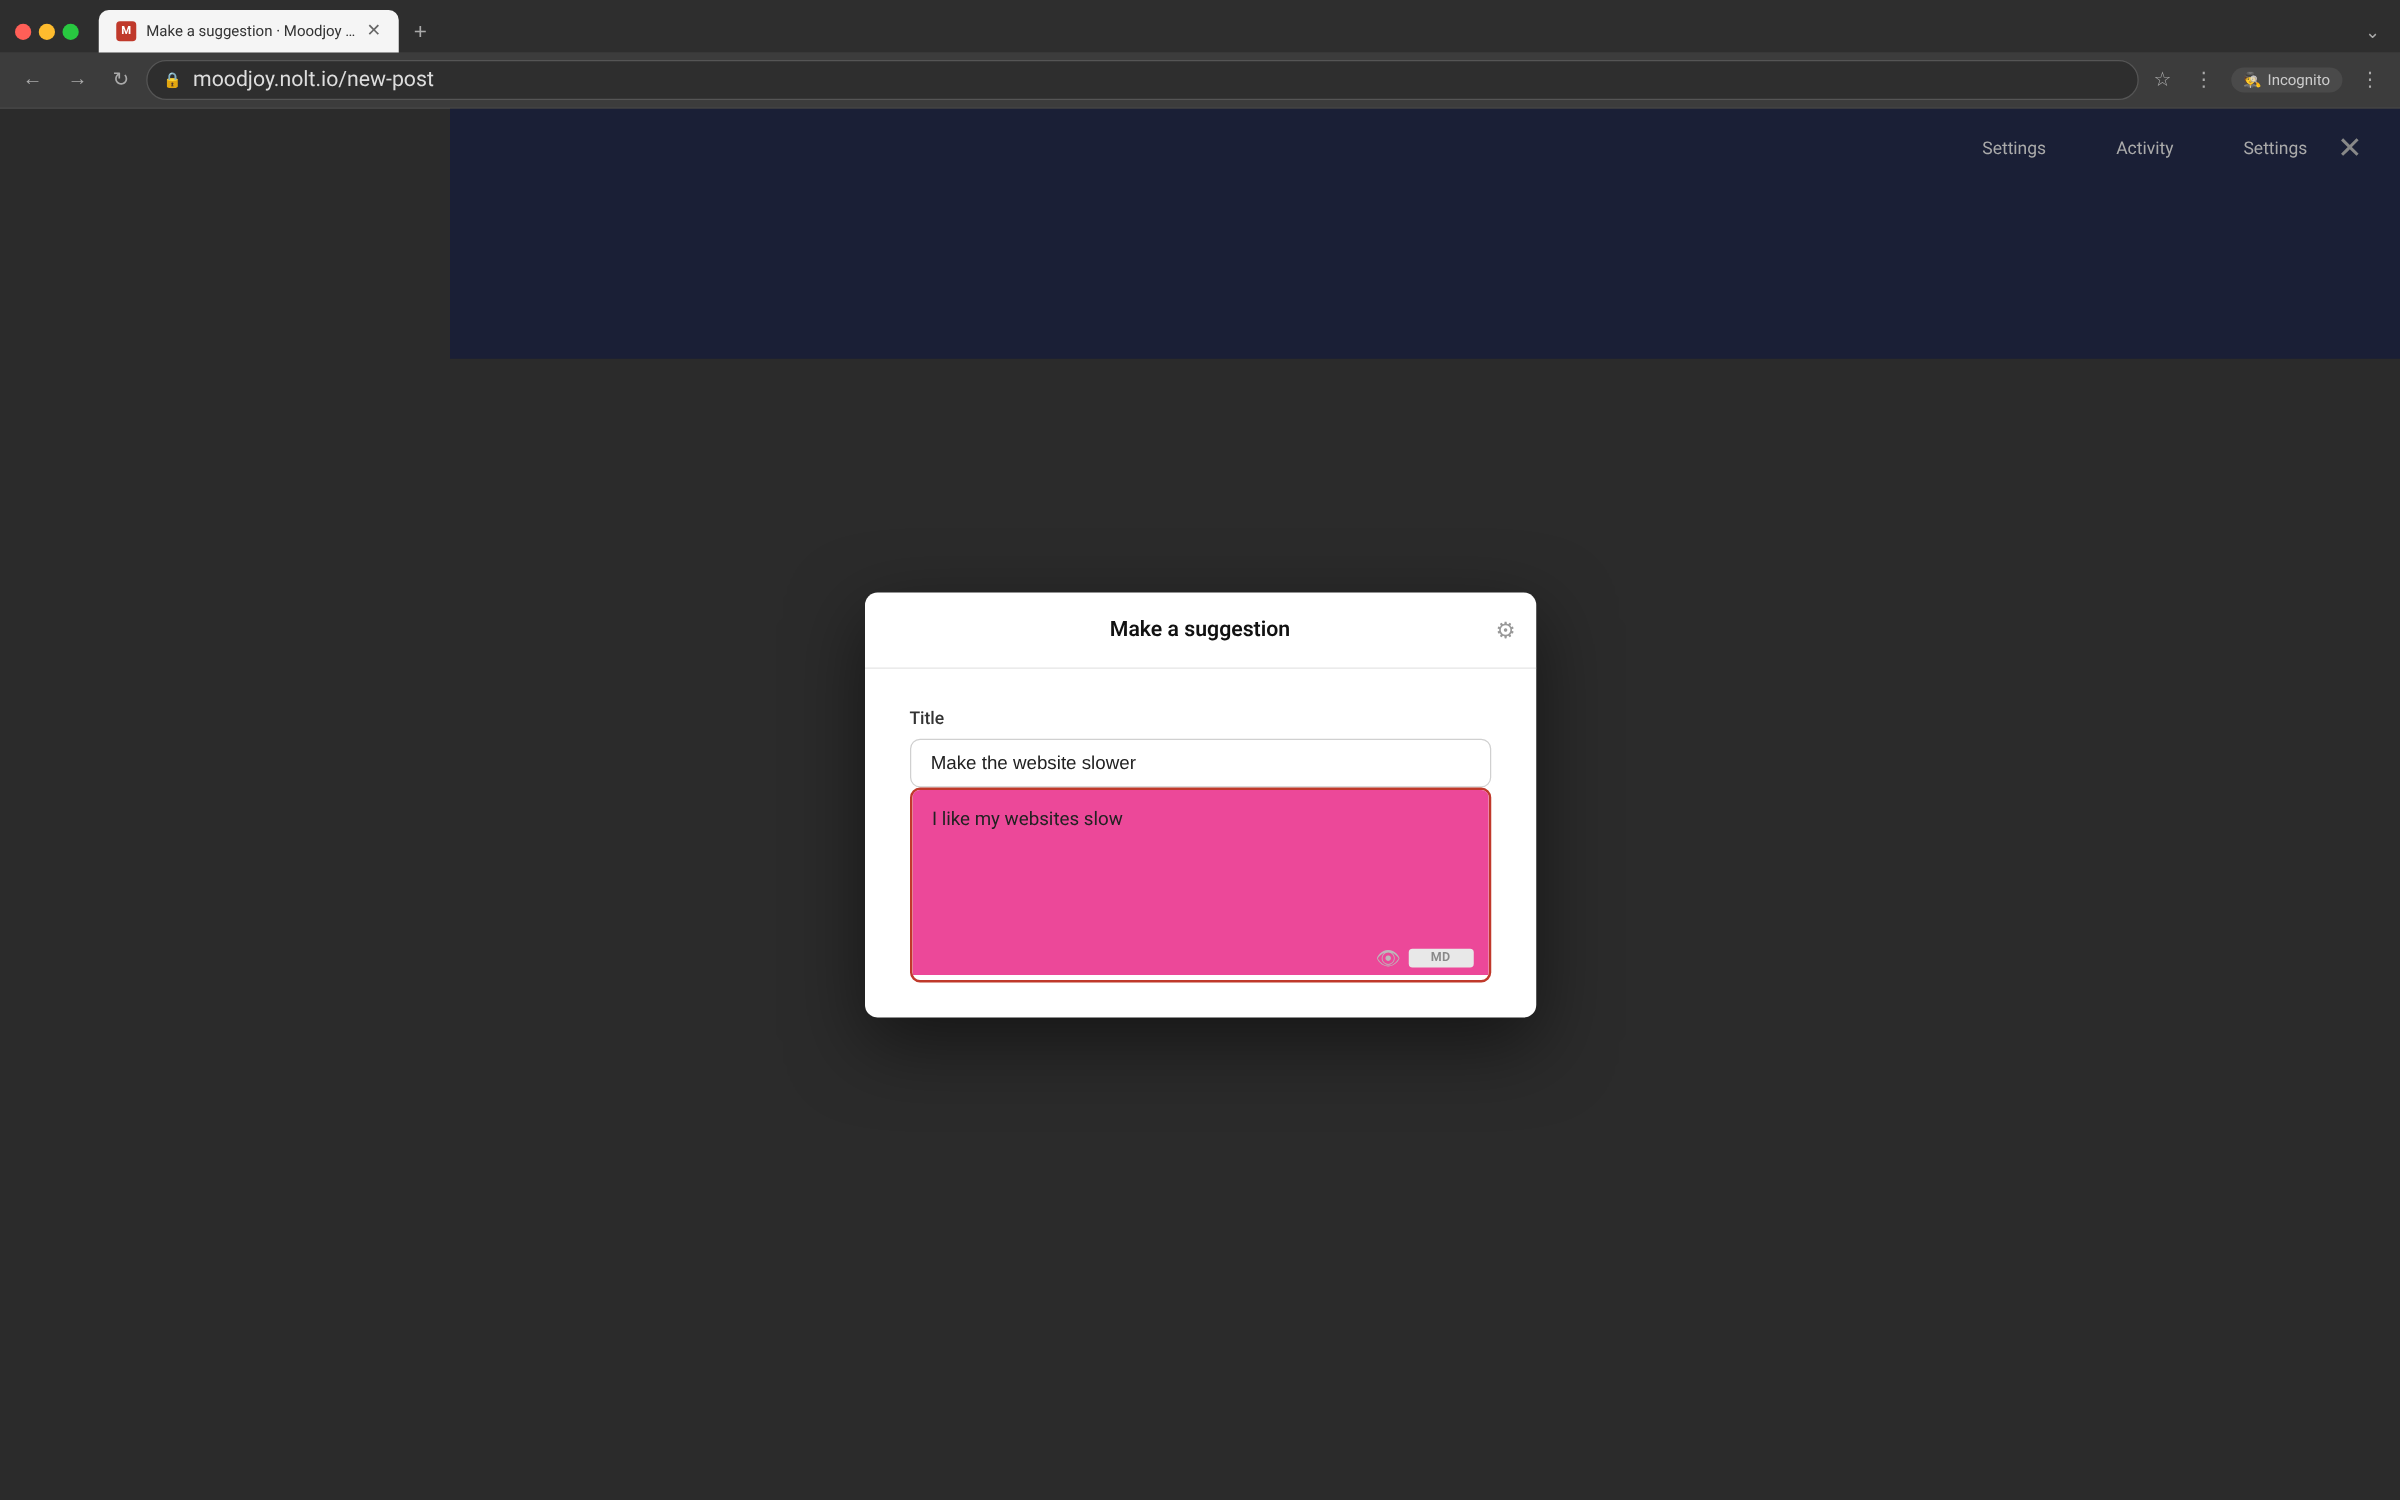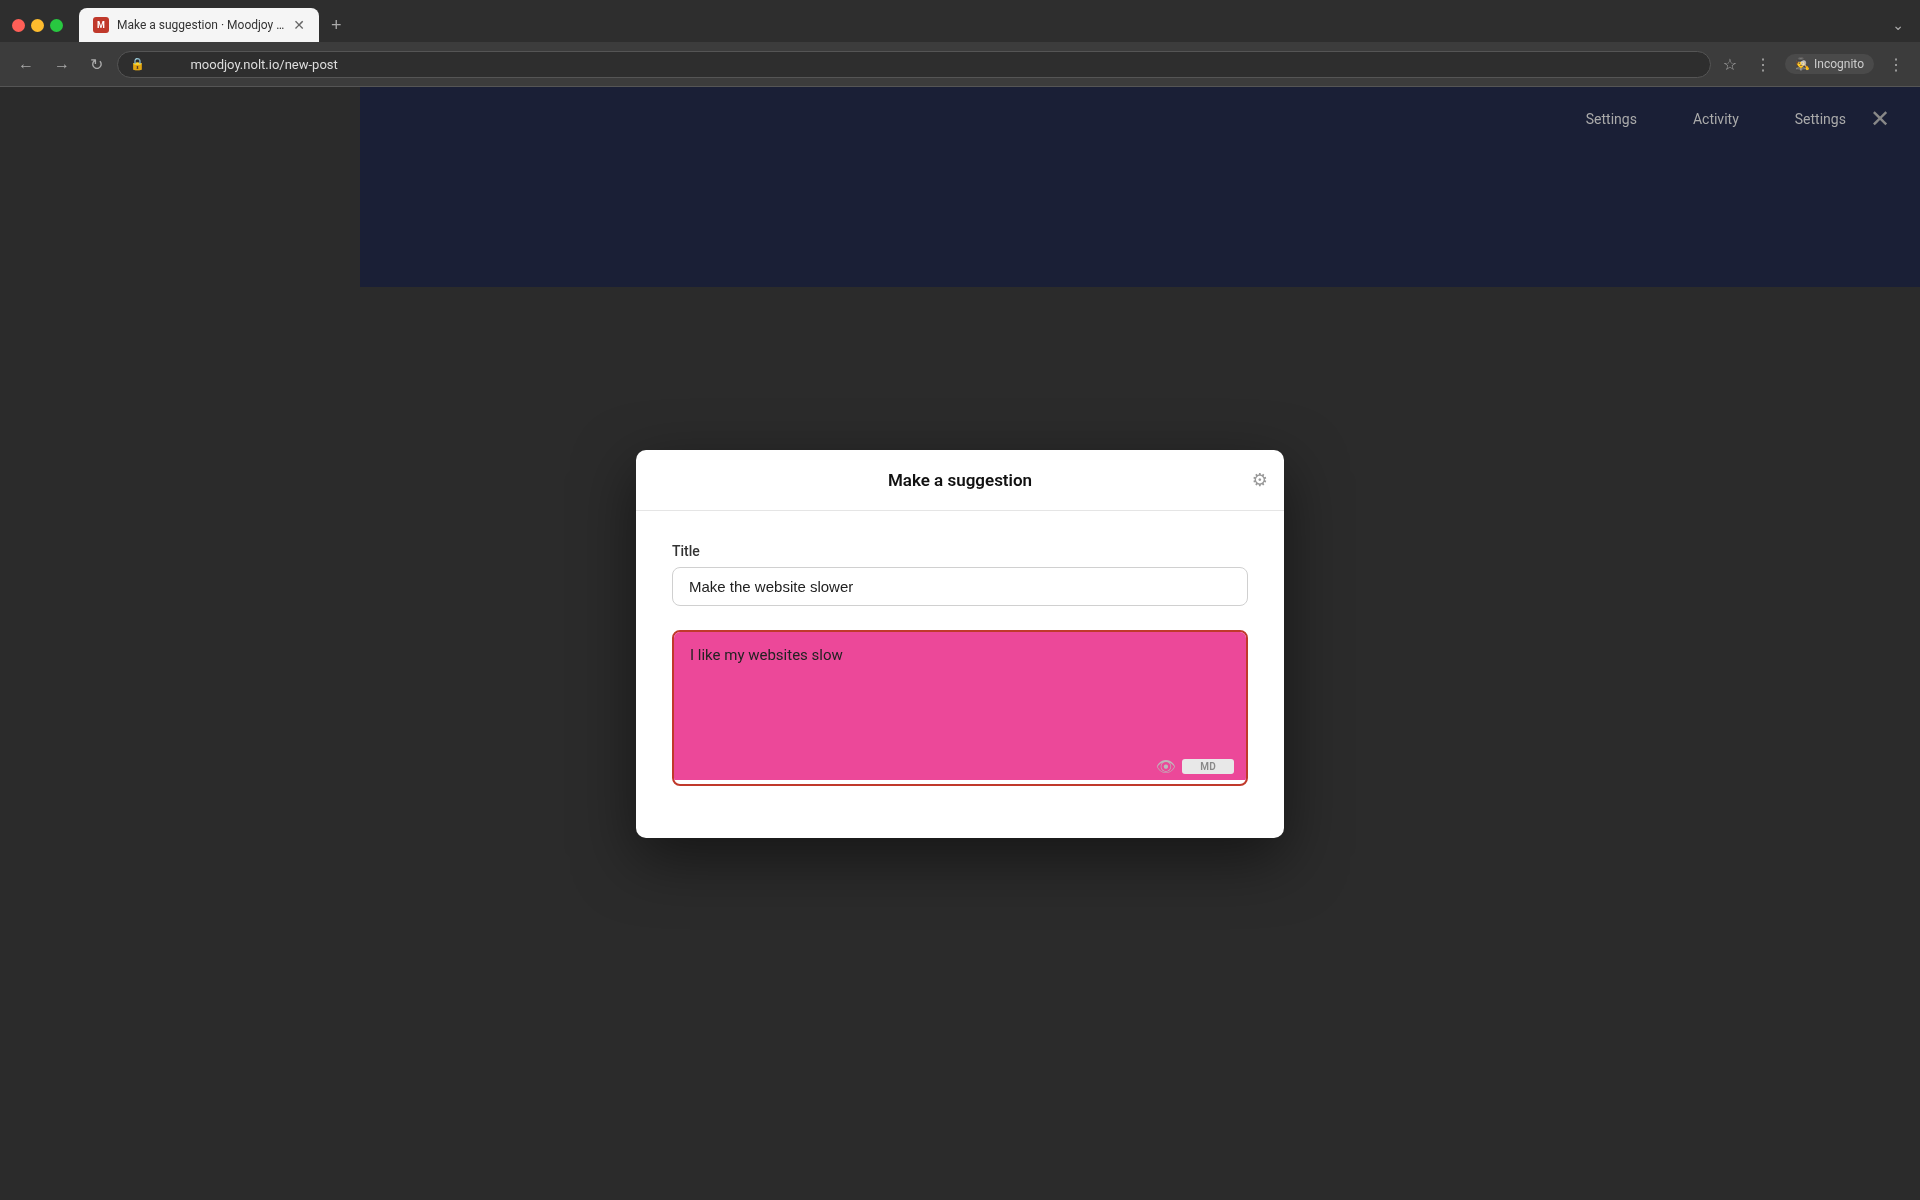--- a/index.html
+++ b/index.html
@@ -142,22 +142,21 @@
 
     .lock-icon {
       position: absolute;
       left: 12px;
       color: #888;
       font-size: 12px;
     }
 
     .address-text {
       color: #ddd;
-      font-size: 13px;
-      margin-left: 36px;
+      font-size: 17px;
     }
 
     .address-right {
       display: flex;
       align-items: center;
       gap: 10px;
     }
 
     .addr-icon-btn {
       background: none;
@@ -232,21 +231,21 @@
       position: absolute;
       top: 0; left: 0; right: 0; bottom: 0;
       display: flex;
       align-items: center;
       justify-content: center;
     }
 
     .modal {
       background: #fff;
       border-radius: 10px;
-      width: 648px;
+      width: 537px;
       box-shadow: 0 20px 60px rgba(0,0,0,0.5);
       overflow: hidden;
     }
 
     .modal-header {
       display: flex;
       align-items: center;
       justify-content: center;
       padding: 20px 24px;
       border-bottom: 1px solid #e5e5e5;
@@ -267,21 +266,20 @@
       color: #999;
       font-size: 18px;
       cursor: pointer;
     }
 
     .modal-body {
       padding: 32px 36px 28px;
     }
 
     .form-group {
-      margin-bottom: 24px;
     }
 
     .form-label {
       display: block;
       font-size: 14px;
       font-weight: 500;
       color: #333;
       margin-bottom: 8px;
     }
 

